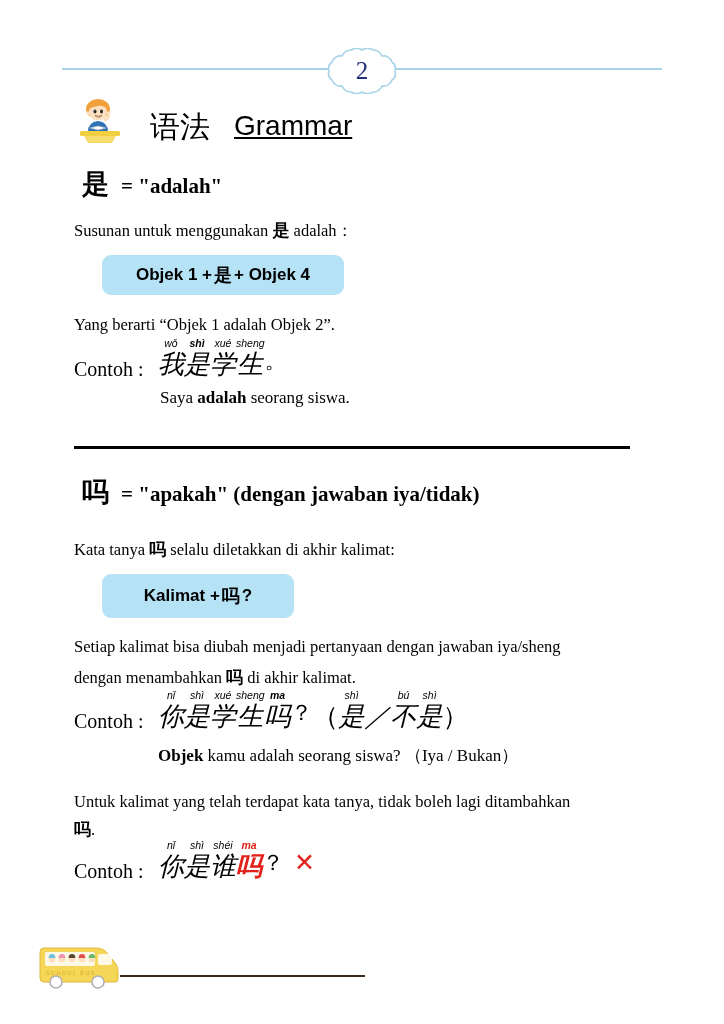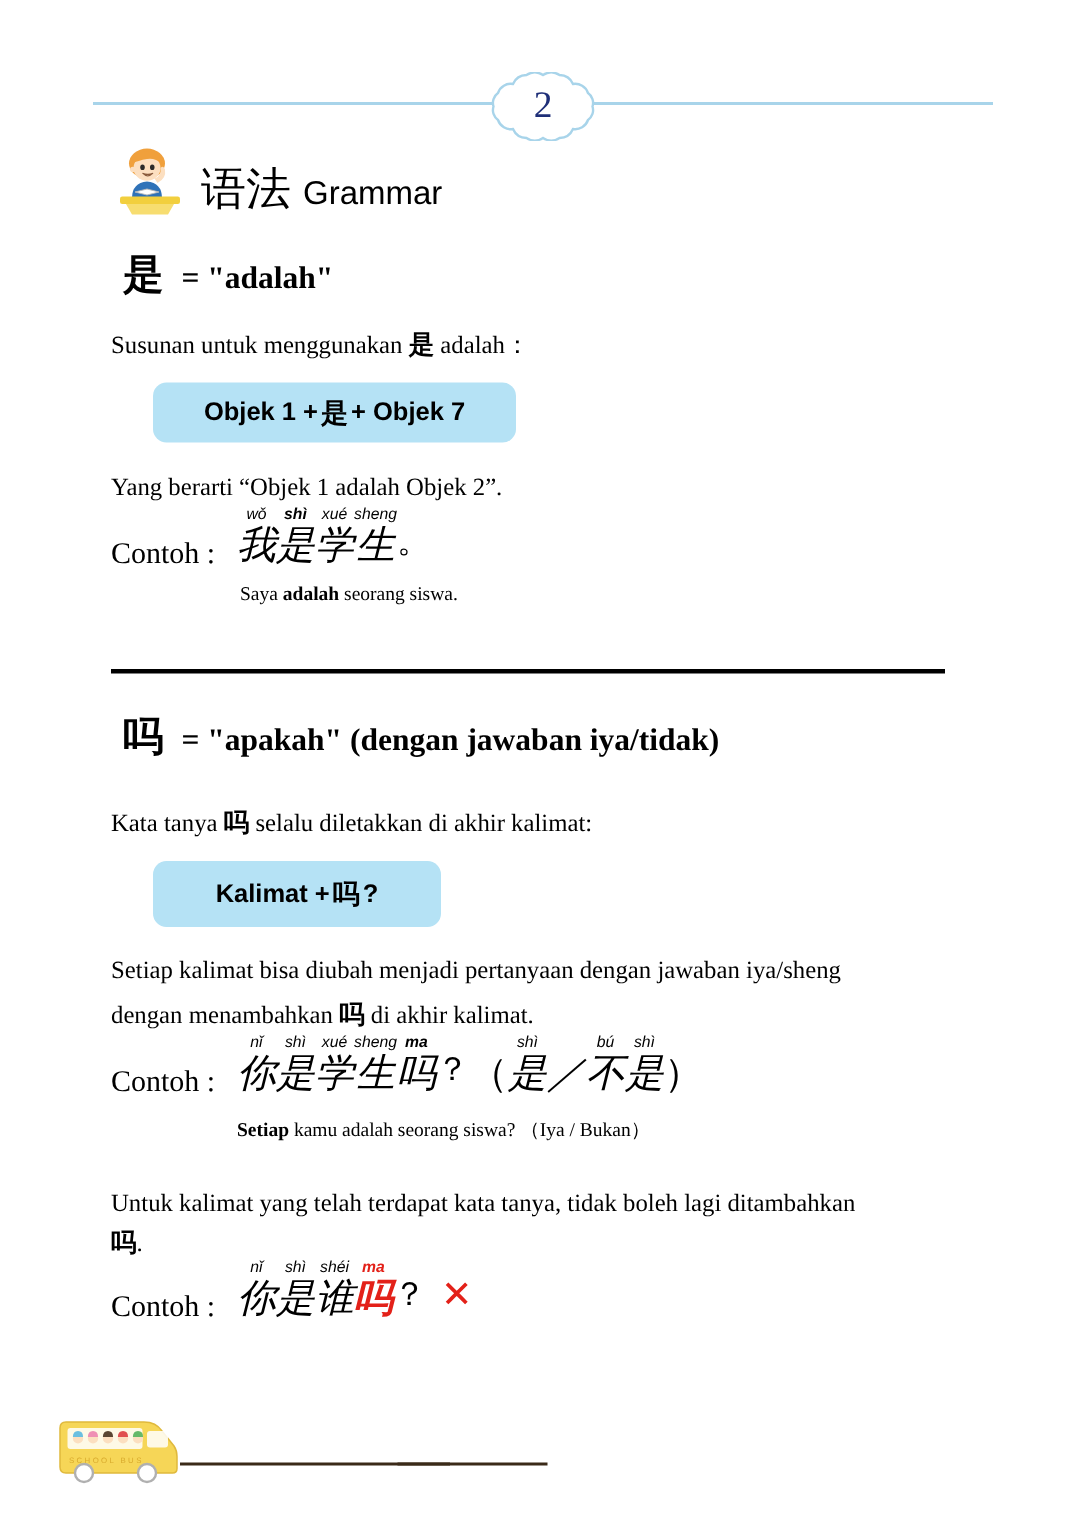--- a/index.html
+++ b/index.html
@@ -47,35 +47,36 @@
     color: #1f2f78;
     letter-spacing: 0;
   }
 
   
   .title-row {
     position: absolute;
     left: 74px; top: 96px;
     display: flex;
     align-items: flex-end;
-    gap: 8px;
+    gap: 24px;
   }
   .boy-icon { width: 52px; height: 48px; display: block; }
   .title-cn {
     font-family: "DejaVu Sans", sans-serif;
     font-size: 30px;
     line-height: 1;
     color: #000;
     margin-bottom: 2px;
   }
   .title-en {
     font-family: "Liberation Sans", sans-serif;
-    font-size: 22px;
+    font-size: 28px;
     line-height: 1;
     margin-bottom: 4px;
+    text-decoration: underline;
   }
 
   
   .blk { position: absolute; }
   .head-line {
     display: flex;
     align-items: baseline;
     gap: 12px;
   }
   .head-cn {
@@ -166,21 +167,21 @@
   }
   .punct {
     font-family: "Liberation Serif", serif;
     font-size: 22px;
     align-self: flex-end;
     padding-bottom: 2px;
   }
   .trans {
     position: absolute;
     font-family: "Liberation Serif", serif;
-    font-size: 13px;
+    font-size: 17px;
   }
   .trans b { font-weight: bold; }
   .xmark {
     font-family: "DejaVu Sans", sans-serif;
     color: #e32119;
     font-size: 25px;
     font-weight: bold;
     align-self: flex-end;
     padding-bottom: 3px;
     margin-left: 10px;
@@ -267,21 +268,21 @@
 
 <div class="blk para" style="left:74px; top:215px;">
   <span>Susunan untuk menggunakan</span>
   <span class="cn">是</span>
   <span>adalah：</span>
 </div>
 
 <div class="formula" style="left:102px; top:255px; width:242px; height:40px;">
   <span>Objek 1 +</span>
   <span class="cn">是</span>
-  <span>+ Objek 7</span>
+  <span>+ Objek 4</span>
 </div>
 
 <div class="blk para" style="left:74px; top:310px;">Yang berarti “Objek 1 adalah Objek 2”.</div>
 
 <div class="contoh-label" style="left:74px; top:358px;">Contoh :</div>
 <div class="sentence" style="left:158px; top:338px;">
   <span class="ruby">
     <span class="py">wǒ</span>
     <span class="hz">我</span>
   </span>
@@ -365,21 +366,21 @@
     <span class="py">bú</span>
     <span class="hz">不</span>
   </span>
   <span class="ruby">
     <span class="py">shì</span>
     <span class="hz">是</span>
   </span>
   <span class="plain-hz">）</span>
 </div>
 <div class="trans" style="left:158px; top:744px;">
-  <b>Setiap</b><span> kamu adalah seorang siswa? （Iya / Bukan）</span>
+  <b>Objek</b><span> kamu adalah seorang siswa? （Iya / Bukan）</span>
 </div>
 
 <div class="blk para" style="left:74px; top:787px;">Untuk kalimat yang telah terdapat kata tanya, tidak boleh lagi ditambahkan</div>
 <div class="blk para" style="left:74px; top:814px;">
   <span class="cn">吗</span><span>.</span>
 </div>
 
 <div class="contoh-label" style="left:74px; top:860px;">Contoh :</div>
 <div class="sentence" style="left:158px; top:840px;">
   <span class="ruby">

